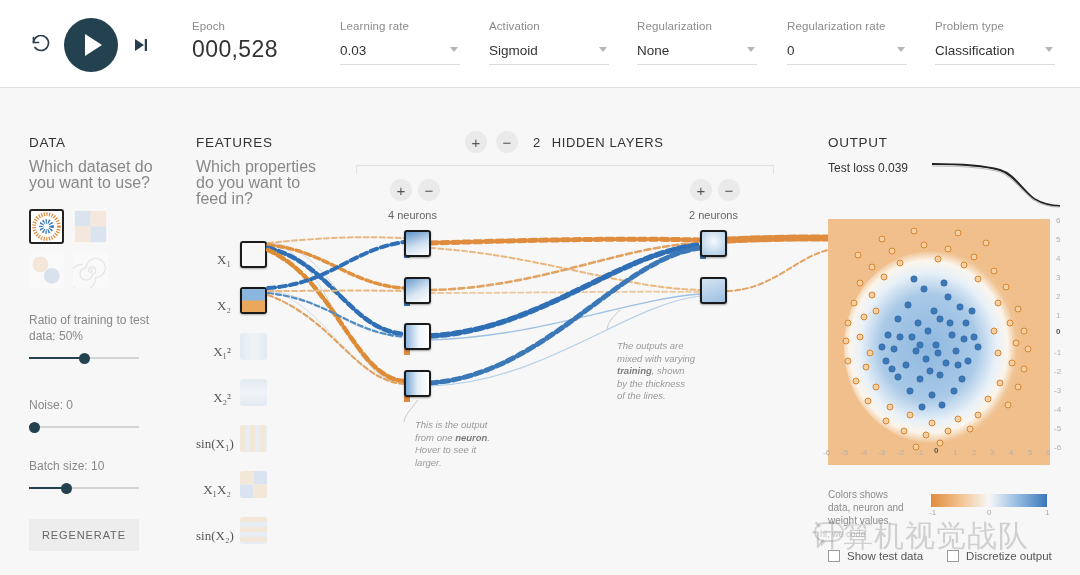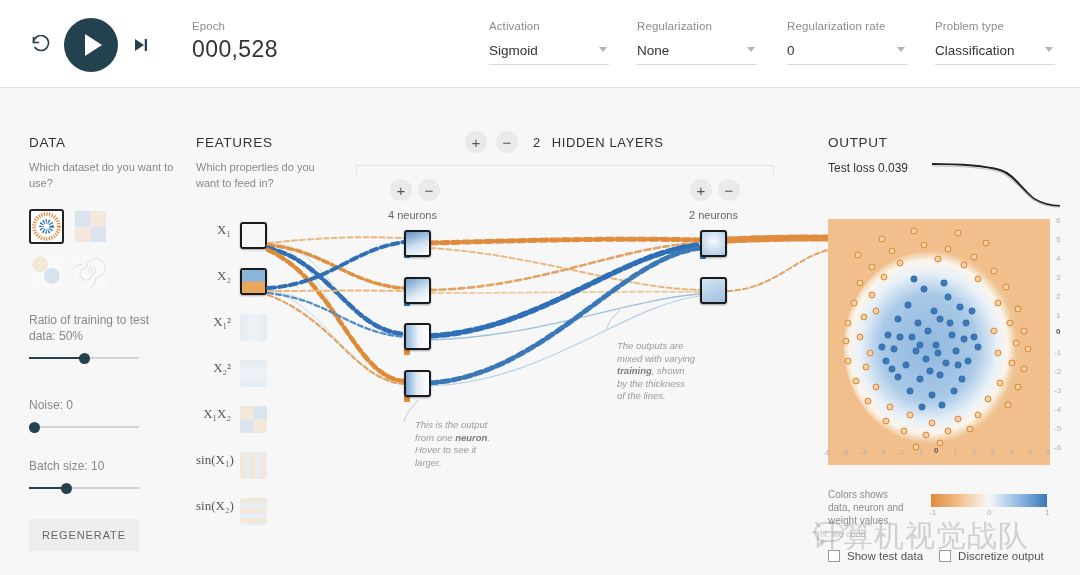--- a/index.html
+++ b/index.html
@@ -44,21 +44,21 @@
   .caret {
     position: absolute; right: 2px; top: 6px;
     width: 0; height: 0;
     border-left: 4.5px solid transparent;
     border-right: 4.5px solid transparent;
     border-top: 5px solid #b5b5b5;
   }
 
   
   .sec-title { font-size: 13.5px; color: #333; letter-spacing: .7px; }
-  .sec-sub { font-size: 11px; color: #888; line-height: 16px; margin-top: 9px; }
+  .sec-sub { font-size: 16px; color: #888; line-height: 16px; margin-top: 9px; }
 
   
   .data-panel { position: absolute; left: 29px; top: 135px; width: 150px; }
   .ds-grid { margin-top: 18px; display: grid; grid-template-columns: 35px 35px; gap: 9px; }
   .ds {
     width: 35px; height: 35px; border-radius: 3px; cursor: pointer;
     background: #fff; position: relative; overflow: hidden;
   }
   .ds.sel { border: 2px solid #222; }
   .ds.dim { opacity: .30; }
@@ -73,21 +73,21 @@
   }
   .regen {
     margin-top: 24px; width: 110px; height: 32px; background: #ededed;
     border: none; color: #676767; font-size: 11px; letter-spacing: .9px;
     font-family: "Liberation Sans", sans-serif; cursor: pointer;
   }
 
   
   .feat-panel { position: absolute; left: 196px; top: 135px; width: 130px; }
   .feat-list { position: absolute; left: 196px; top: 222px; }
-  .feat-row { display: flex; align-items: flex-start; height: 46px; }
+  .feat-row { display: flex; align-items: flex-end; height: 46px; }
   .feat-lbl {
     width: 44px; text-align: right; padding-right: 9px;
     font-size: 13px; color: #555; font-family: "Liberation Serif", serif;
   }
   .feat-node {
     width: 27px; height: 27px; border-radius: 3px; overflow: hidden; position: relative;
     cursor: pointer;
   }
   .feat-node.active { border: 2px solid #1a1a1a; box-shadow: 0 1px 2px rgba(0,0,0,.3); }
   .feat-node.faded { opacity: .33; }
@@ -135,21 +135,21 @@
 
   .legend-txt {
     position: absolute; left: 828px; top: 488px; font-size: 10px; color: #8d8d8d; line-height: 13px;
   }
   .legend-bar {
     position: absolute; left: 931px; top: 494px; width: 116px; height: 13px;
     background: linear-gradient(to right, #e08c3e 0%, #f2c08a 24%, #f7f7f7 50%, #8fb8e0 76%, #3b78b8 100%);
   }
   .legend-ticks { position: absolute; left: 925px; top: 508px; width: 130px; height: 14px; }
   .legend-tick { position: absolute; font-size: 8px; color: #aaa; }
-  .checks { position: absolute; left: 828px; top: 550px; display: flex; gap: 16px; }
+  .checks { position: absolute; left: 828px; top: 550px; display: flex; gap: 24px; }
   .chk { display: flex; align-items: center; gap: 7px; cursor: pointer; }
   .chk .box { width: 12px; height: 12px; border: 1px solid #9a9a9a; background: #fff; }
   .chk .txt { font-size: 11.5px; color: #555; }
 
   .watermark {
     position: absolute; left: 812px; top: 516px; width: 268px; height: 40px;
     font-size: 30px; color: rgba(130,130,130,0.33); letter-spacing: 1px;
     font-family: "DejaVu Sans", sans-serif; pointer-events: none; white-space: nowrap;
   }
   .wm-bubble {
@@ -185,20 +185,27 @@
             <rect x="17" y="4" width="3" height="16"></rect>
           </svg>
       </div>
     </div>
 
     <div class="ctrl" style="left:192px">
       <div class="ctrl-label">Epoch</div>
       <div class="epoch-value">000,528</div>
     </div>
 
+    <div class="ctrl" style="left:340px">
+      <div class="ctrl-label">Learning rate</div>
+      <div class="select-wrap">
+        <span class="select-val">0.03</span>
+        <span class="caret"></span>
+      </div>
+    </div>
 
     <div class="ctrl" style="left:489px">
       <div class="ctrl-label">Activation</div>
       <div class="select-wrap">
         <span class="select-val">Sigmoid</span>
         <span class="caret"></span>
       </div>
     </div>
 
     <div class="ctrl" style="left:637px">
@@ -309,37 +316,37 @@
     <div class="feat-row">
       <div class="feat-lbl">X₁²</div>
       <div class="feat-node faded">
         <div style="width:100%;height:100%;background:linear-gradient(to right,#b9d3ea 0%,#dce9f5 45%,#dce9f5 55%,#b9d3ea 100%)"></div>
       </div>
     </div>
     <div class="feat-row">
       <div class="feat-lbl">X₂²</div>
       <div class="feat-node faded">
         <div style="width:100%;height:100%;background:linear-gradient(to bottom,#b9d3ea 0%,#dce9f5 45%,#dce9f5 55%,#b9d3ea 100%)"></div>
+      </div>
+    </div>
+    <div class="feat-row">
+      <div class="feat-lbl">sin(X₁)</div>
+      <div class="feat-node faded">
+        <div style="width:100%;height:100%;background:repeating-linear-gradient(to right,#edc79a 0 5px,#c6daee 5px 10px)"></div>
       </div>
     </div>
     <div class="feat-row">
       <div class="feat-lbl">X₁X₂</div>
       <div class="feat-node faded">
         <svg width="27" height="27" viewBox="0 0 40 40">
           <rect x="0" y="0" width="20" height="20" fill="#edc79a"></rect>
           <rect x="20" y="0" width="20" height="20" fill="#9dc0e3"></rect>
           <rect x="0" y="20" width="20" height="20" fill="#9dc0e3"></rect>
           <rect x="20" y="20" width="20" height="20" fill="#edc79a"></rect>
         </svg>
-      </div>
-    </div>
-    <div class="feat-row">
-      <div class="feat-lbl">sin(X₁)</div>
-      <div class="feat-node faded">
-        <div style="width:100%;height:100%;background:repeating-linear-gradient(to right,#edc79a 0 5px,#c6daee 5px 10px)"></div>
       </div>
     </div>
     <div class="feat-row">
       <div class="feat-lbl">sin(X₂)</div>
       <div class="feat-node faded">
         <div style="width:100%;height:100%;background:repeating-linear-gradient(to bottom,#edc79a 0 5px,#c6daee 5px 10px)"></div>
       </div>
     </div>
   </div>
 

